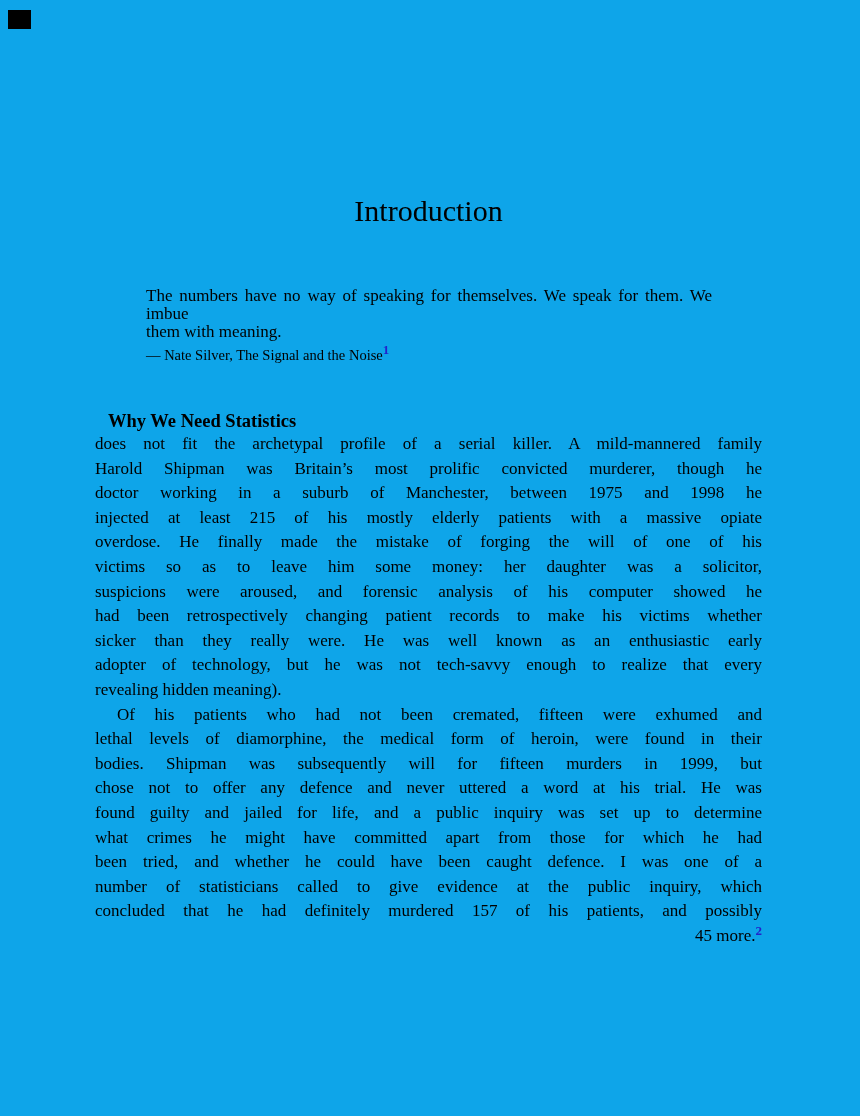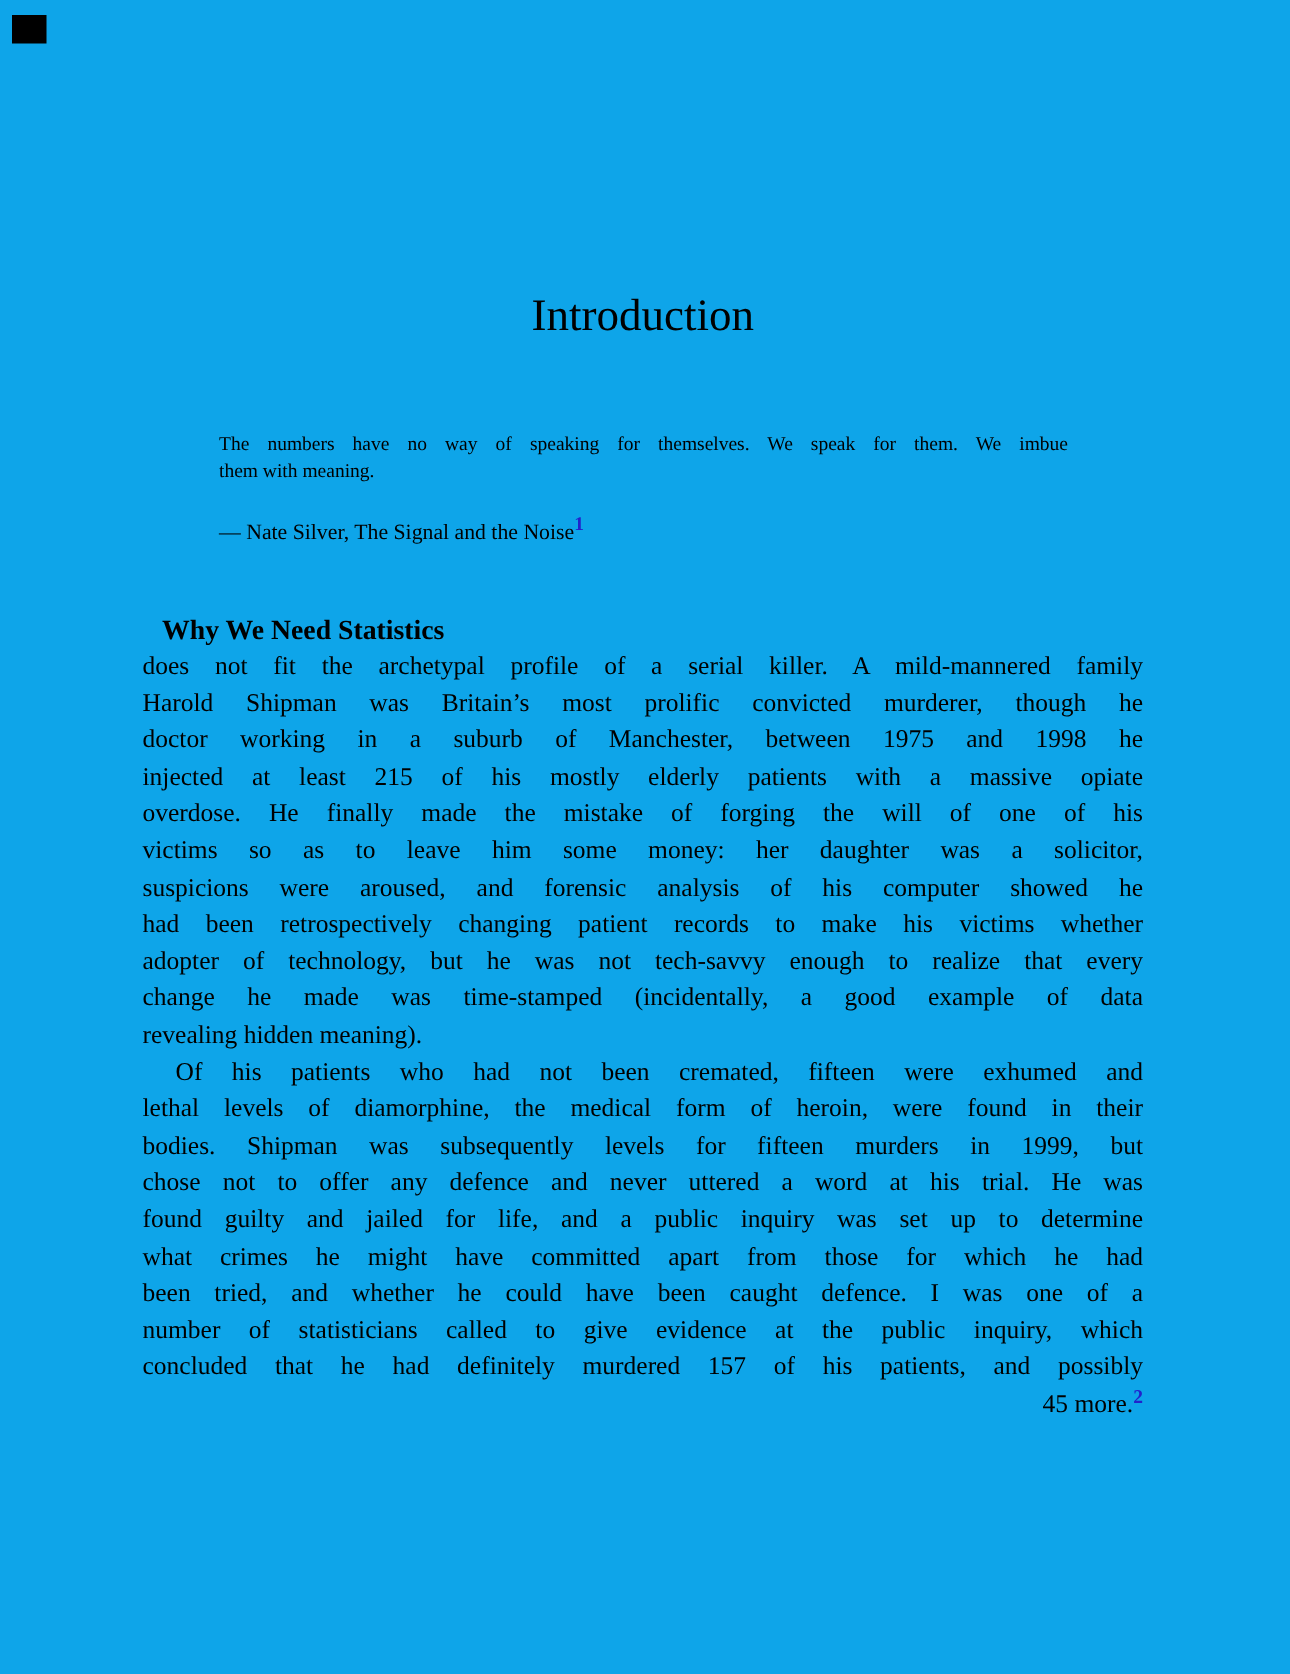--- a/index.html
+++ b/index.html
@@ -29,21 +29,21 @@
     font-size: 30px;
     line-height: 36px;
     font-weight: 400;
     text-align: center;
   }
   .epigraph {
     position: absolute;
     top: 287px;
     left: 146px;
     width: 566px;
-    font-size: 13px;
+    font-size: 17px;
     line-height: 18px;
   }
   .justified-lines > div {
     text-align: justify;
     text-align-last: justify;
   }
   .last-left > div:last-child {
     text-align-last: left;
   }
   .attribution {
@@ -108,28 +108,28 @@
   <div class="body-text">
     <div class="para para1 justified-lines last-left">
         <div>does not fit the archetypal profile of a serial killer. A mild-mannered family</div>
         <div>Harold Shipman was Britain’s most prolific convicted murderer, though he</div>
         <div>doctor working in a suburb of Manchester, between 1975 and 1998 he</div>
         <div>injected at least 215 of his mostly elderly patients with a massive opiate</div>
         <div>overdose. He finally made the mistake of forging the will of one of his</div>
         <div>victims so as to leave him some money: her daughter was a solicitor,</div>
         <div>suspicions were aroused, and forensic analysis of his computer showed he</div>
         <div>had been retrospectively changing patient records to make his victims whether</div>
+        <div>sicker than they really were. He was well known as an enthusiastic early</div>
         <div>adopter of technology, but he was not tech-savvy enough to realize that every</div>
-        <div>change he made was time-stamped (incidentally, a good example of data</div>
         <div>revealing hidden meaning).</div>
       </div>
     <div class="para para2 justified-lines">
         <div>Of his patients who had not been cremated, fifteen were exhumed and</div>
         <div>lethal levels of diamorphine, the medical form of heroin, were found in their</div>
-        <div>bodies. Shipman was subsequently levels for fifteen murders in 1999, but</div>
+        <div>bodies. Shipman was subsequently will for fifteen murders in 1999, but</div>
         <div>chose not to offer any defence and never uttered a word at his trial. He was</div>
         <div>found guilty and jailed for life, and a public inquiry was set up to determine</div>
         <div>what crimes he might have committed apart from those for which he had</div>
         <div>been tried, and whether he could have been caught defence. I was one of a</div>
         <div>number of statisticians called to give evidence at the public inquiry, which</div>
         <div>concluded that he had definitely murdered 157 of his patients, and possibly</div>
       </div>
     <div class="para final-line"><span>45 more.</span><sup class="fn" style="color: rgb(34, 34, 204);">2</sup></div>
   </div>
 

